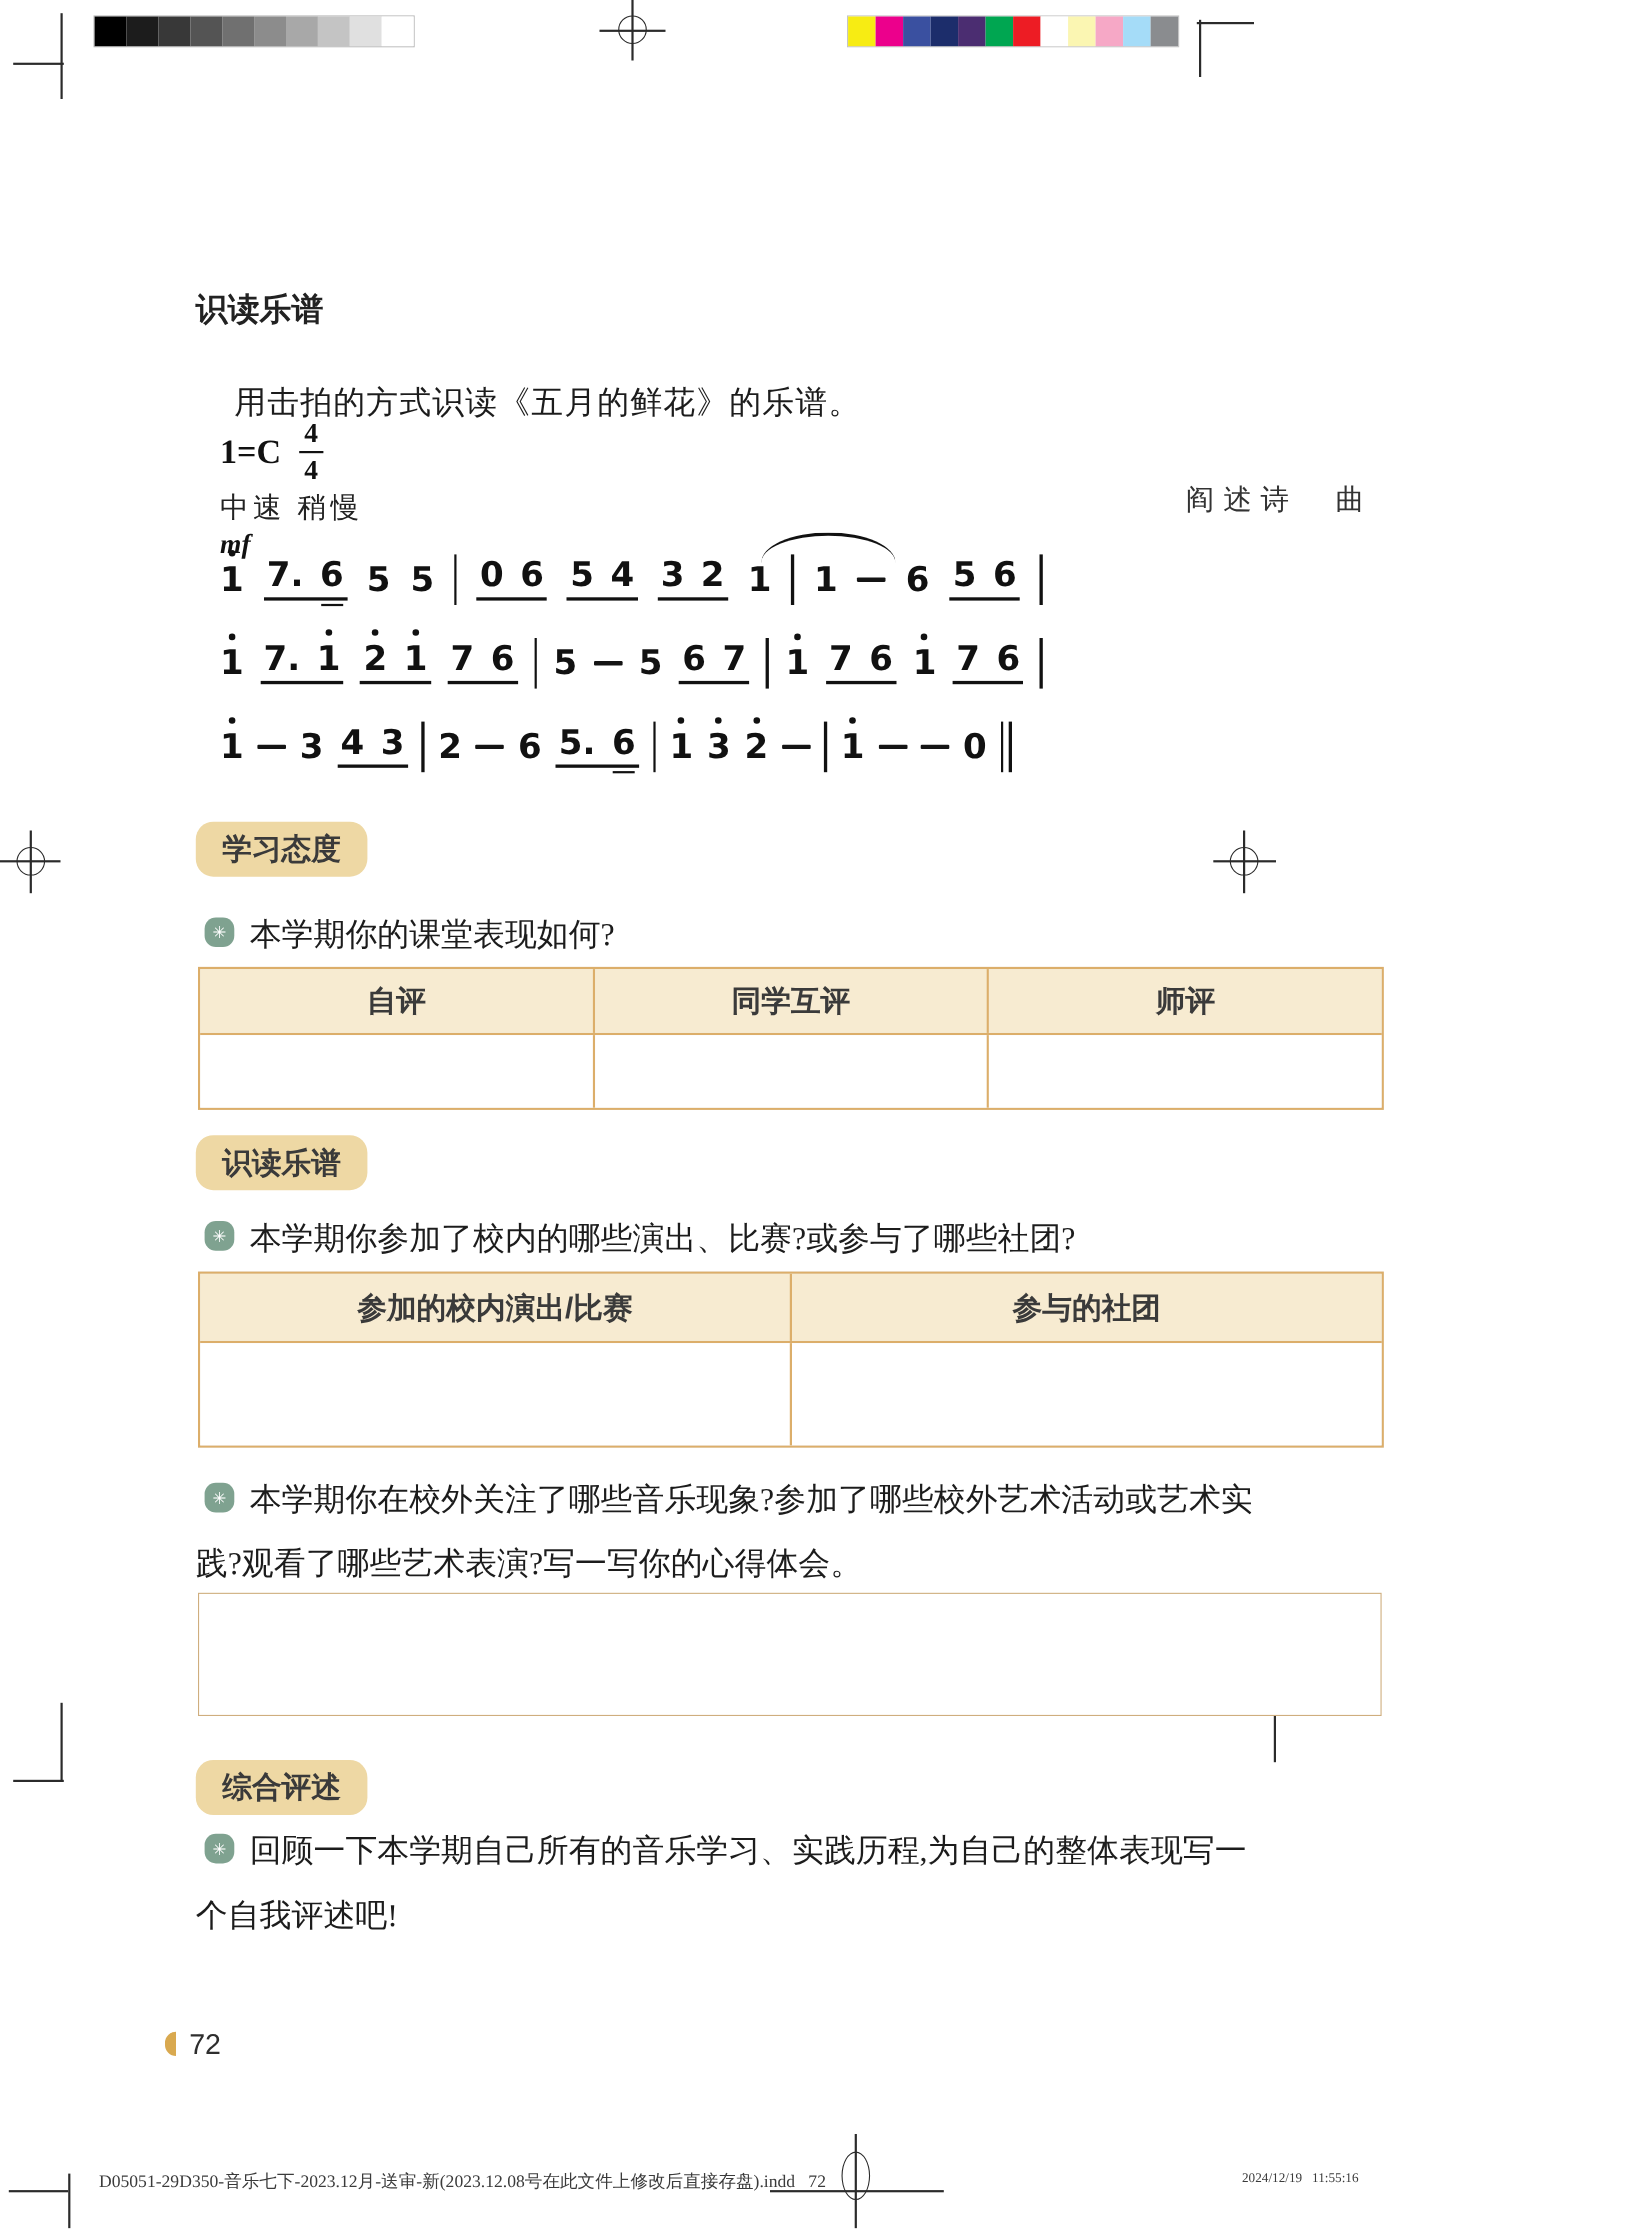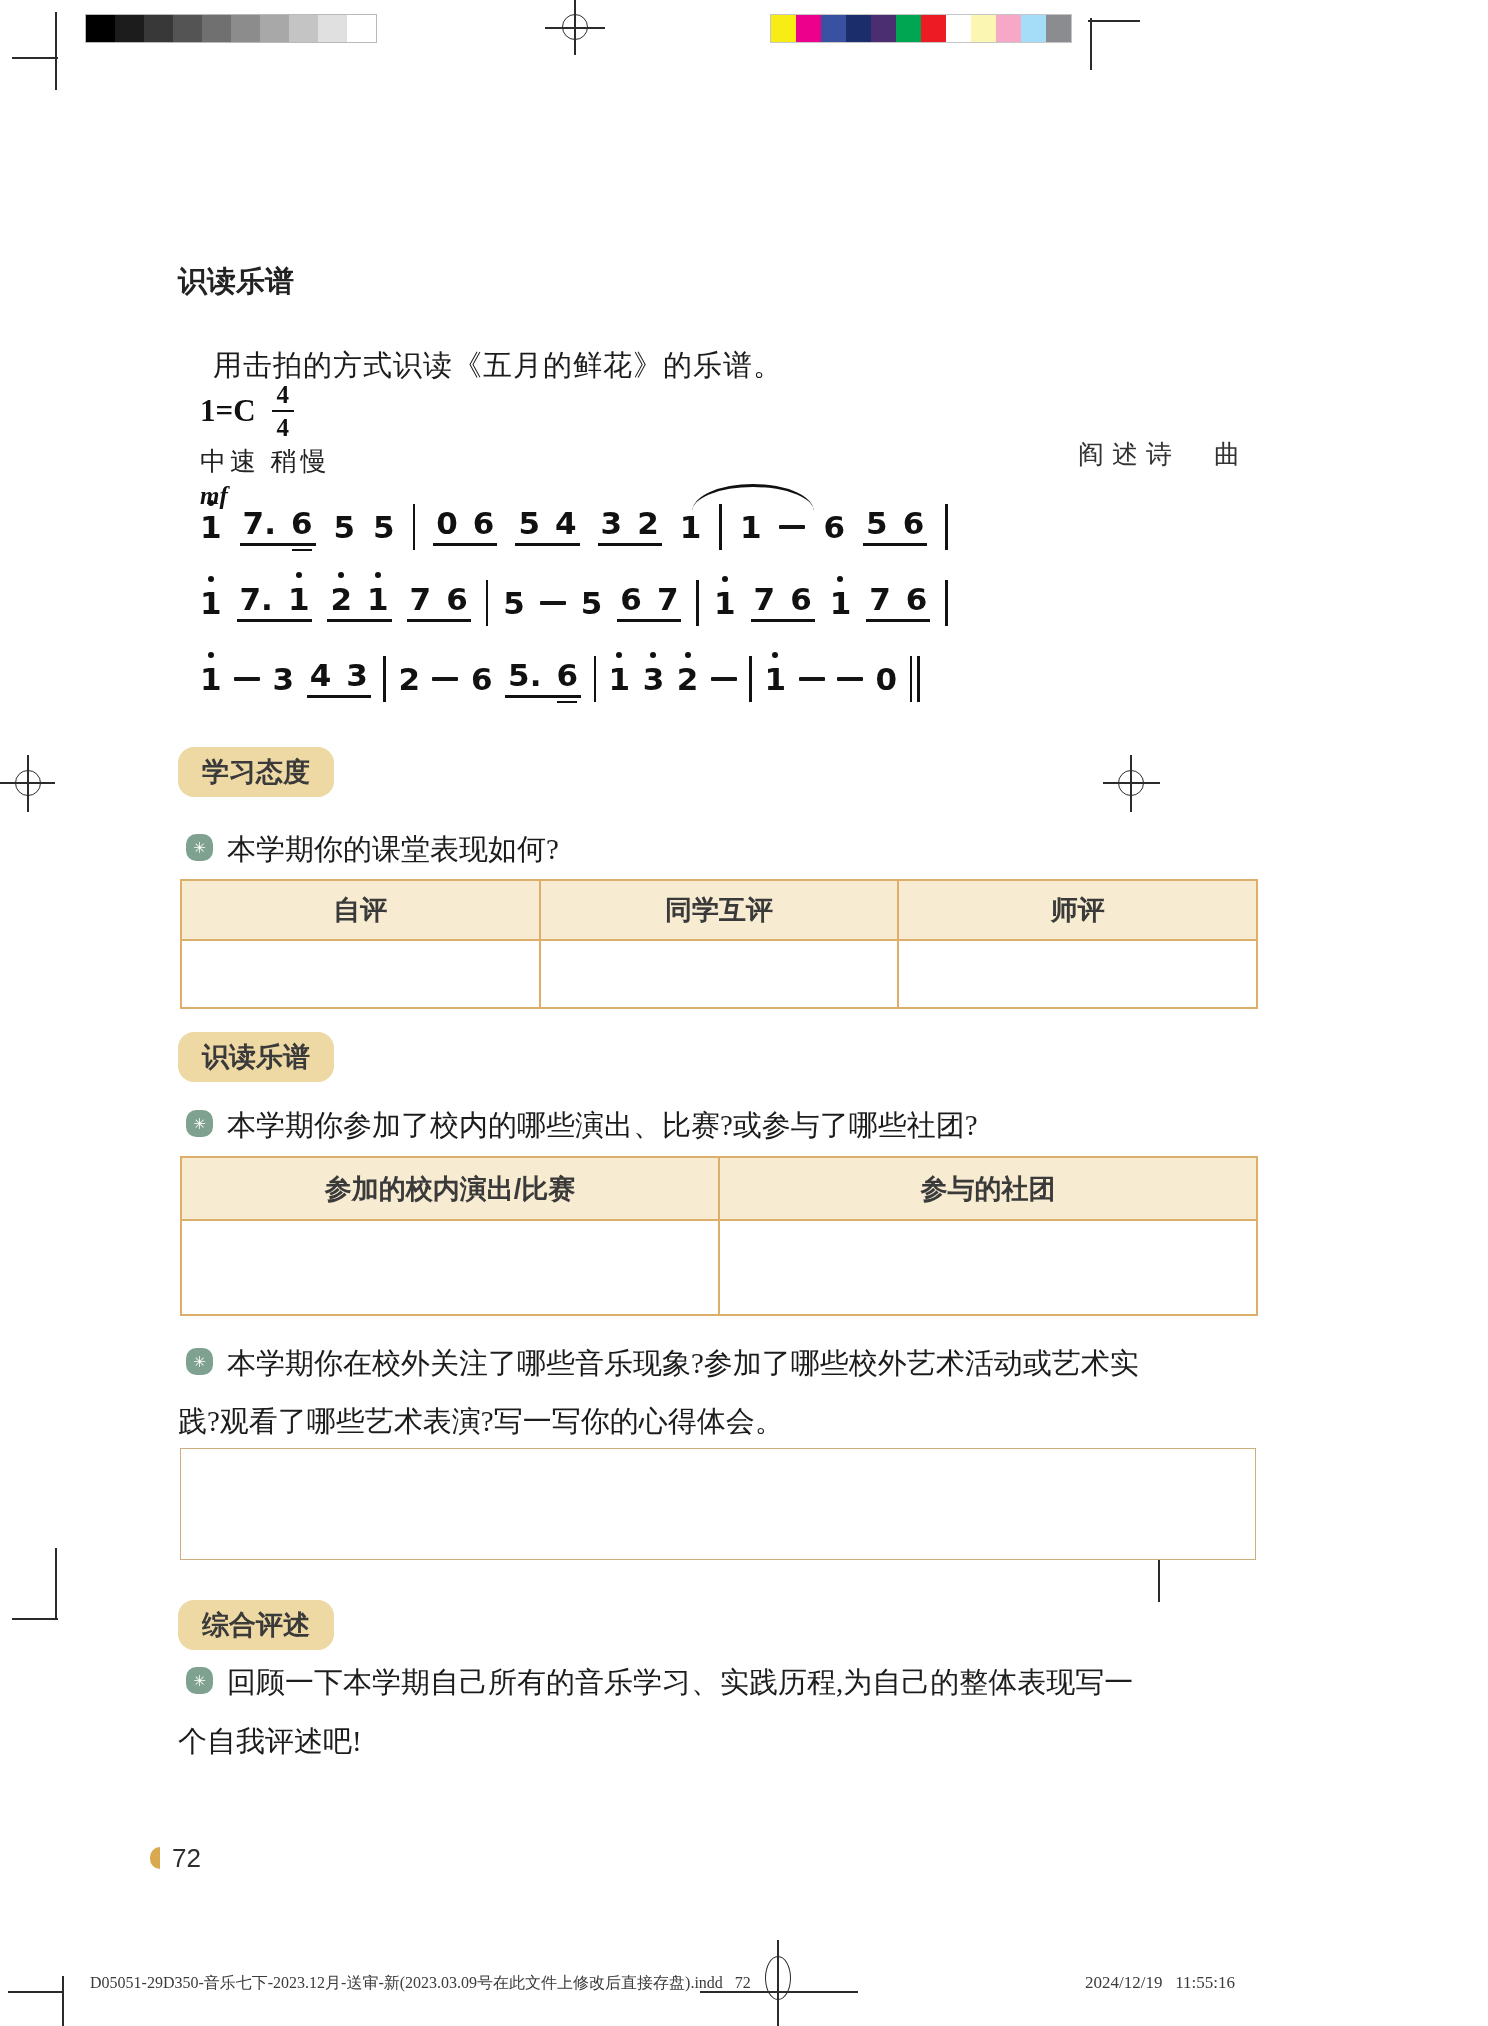--- a/index.html
+++ b/index.html
@@ -86,21 +86,21 @@
 
   .writebox{position:absolute;left:180px;top:1448px;width:1076px;height:112px;
             border:1.6px solid #cfae7e;box-sizing:border-box;background:#fff;}
 
   
   .pagenum-mark{position:absolute;left:150px;top:1847px;width:10px;height:22px;background:#d9a94f;
                 border-radius:10px 0 0 10px;}
   .pagenum{position:absolute;left:172px;top:1843px;font-family:"Liberation Sans","DejaVu Sans",sans-serif;
            font-size:26px;color:#2e2e2e;}
   .footer-left{position:absolute;left:90px;top:1973px;font-size:16px;color:#3b3b3b;white-space:pre;}
-  .footer-right{position:absolute;right:84px;top:1973px;font-size:17px;color:#3b3b3b;white-space:pre;}
+  .footer-right{position:absolute;right:84px;top:1973px;font-size:12px;color:#3b3b3b;white-space:pre;}
 </style>
 </head>
 <body>
 
 <div class="page">
 
   <div class="gray-bar" id="graybar">
       <div style="background: rgb(0, 0, 0);"></div>
       <div style="background: rgb(28, 28, 28);"></div>
       <div style="background: rgb(56, 56, 56);"></div>
@@ -212,21 +212,21 @@
 
   <div class="badge b3">综合评述</div>
   <div class="qline q4">
     <span class="bullet">✳</span>
     <span>回顾一下本学期自己所有的音乐学习、实践历程,为自己的整体表现写一</span>
   </div>
   <div class="cont-line c4">个自我评述吧!</div>
 
   <div class="pagenum-mark"></div>
   <div class="pagenum">72</div>
-  <div class="footer-left">D05051-29D350-音乐七下-2023.12月-送审-新(2023.03.09号在此文件上修改后直接存盘).indd   72</div>
+  <div class="footer-left">D05051-29D350-音乐七下-2023.12月-送审-新(2023.12.08号在此文件上修改后直接存盘).indd   72</div>
   <div class="footer-right">2024/12/19   11:55:16</div>
 
 <div class="score-line l0">
       <span class="note hi">1</span>
       <div class="grp">
         <span class="note">7.</span>
         <span class="note u2">6</span>
       </div>
       <span class="note">5</span>
       <span class="note">5</span>

